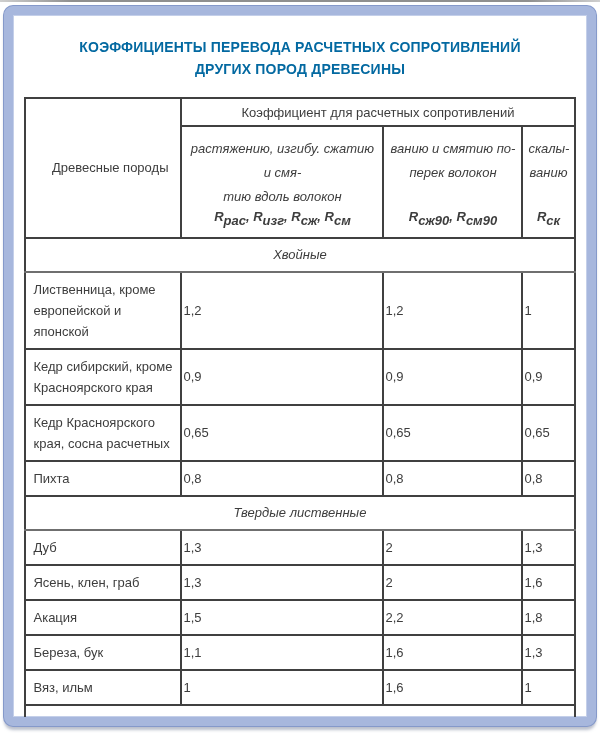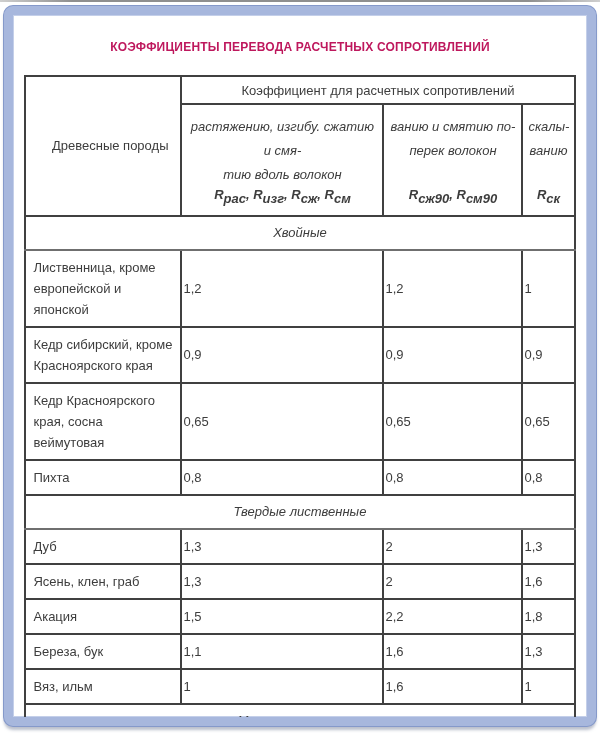--- a/index.html
+++ b/index.html
@@ -18,22 +18,22 @@
     border:9px solid #a7b7dd;border-radius:9px;
     box-shadow:0 0 0 1px #8599ca, inset 0 0 0 1px #c4cfe9, 0 4px 3px rgba(120,130,155,.5);
     background:#ffffff;box-sizing:border-box;
   }
   .content{
     position:absolute;top:15px;left:13px;right:13px;bottom:22px;
     overflow:hidden;
   }
   .page-title{
     margin-top:21px;text-align:center;font-weight:bold;
-    font-size:12px;line-height:22px;letter-spacing:.2px;
-    color:#be185d;
+    font-size:14px;line-height:22px;letter-spacing:.2px;
+    color:#0369a1;
   }
   table.coeff{
     width:549px;margin:17px auto 0;
     border-collapse:collapse;table-layout:fixed;
     font-size:13px;color:#3d3d3d;
     border:2px solid #6f6f6f;
   }
   .coeff th,.coeff td{
     border:2px solid #404040;
     font-weight:normal;box-sizing:border-box;
@@ -67,20 +67,21 @@
 </head>
 <body>
 
 <div class="top-edge"></div>
 <div class="frame"></div>
 
 <div class="content">
 
   <div class="page-title">
     <span>КОЭФФИЦИЕНТЫ ПЕРЕВОДА РАСЧЕТНЫХ СОПРОТИВЛЕНИЙ</span><br>
+    <span>ДРУГИХ ПОРОД ДРЕВЕСИНЫ</span>
   </div>
 
   <table class="coeff">
     <colgroup>
       <col style="width:156px">
       <col style="width:202px">
       <col style="width:139px">
       <col style="width:52px">
     </colgroup>
     <thead>
@@ -128,21 +129,21 @@
           <td class="value-cell">1,2</td>
           <td class="value-cell">1</td>
         </tr>
         <tr>
           <td class="species-cell">Кедр сибирский, кроме Красноярского края</td>
           <td class="value-cell">0,9</td>
           <td class="value-cell">0,9</td>
           <td class="value-cell">0,9</td>
         </tr>
         <tr>
-          <td class="species-cell">Кедр Красноярского края, сосна веймутовая</td>
+          <td class="species-cell">Кедр Красноярского края, сосна расчетных</td>
           <td class="value-cell">0,65</td>
           <td class="value-cell">0,65</td>
           <td class="value-cell">0,65</td>
         </tr>
         <tr>
           <td class="species-cell">Пихта</td>
           <td class="value-cell">0,8</td>
           <td class="value-cell">0,8</td>
           <td class="value-cell">0,8</td>
         </tr>

